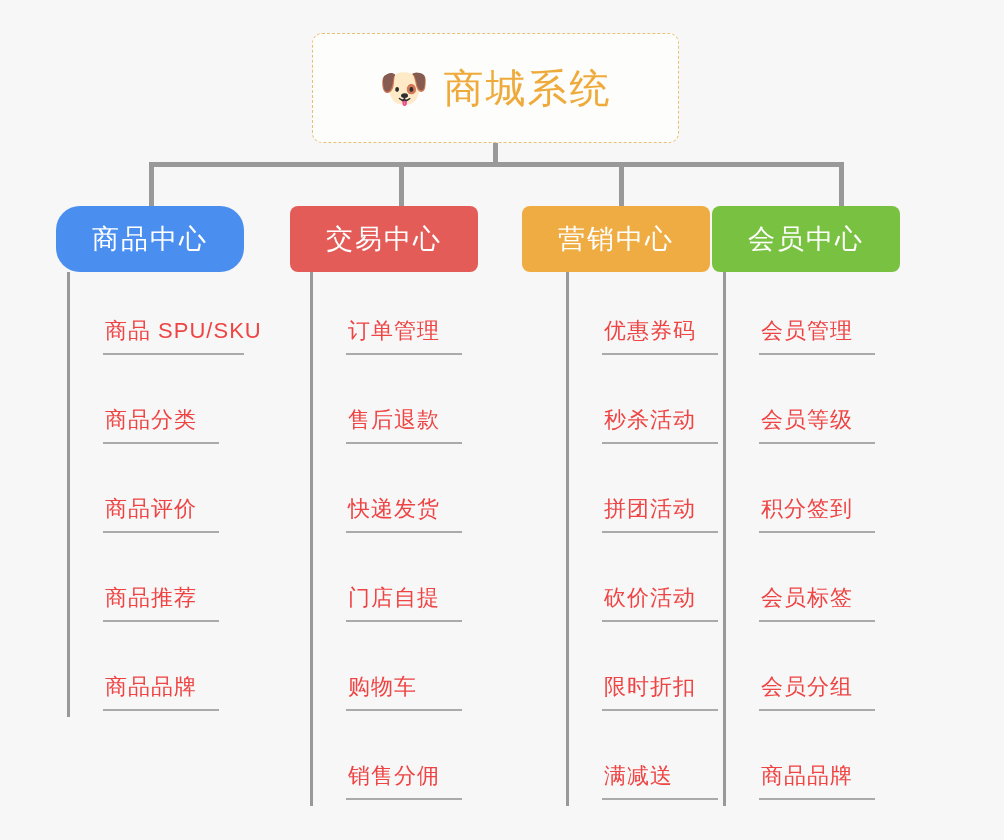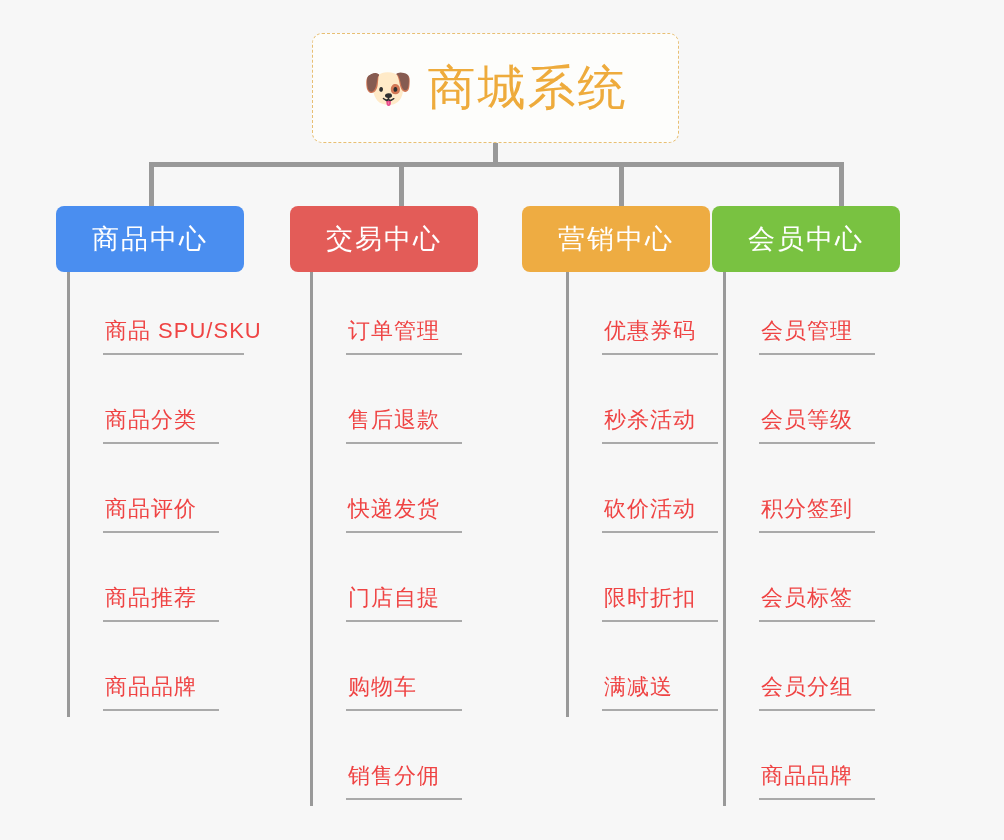--- a/index.html
+++ b/index.html
@@ -33,21 +33,21 @@
     align-items: center;
     justify-content: center;
     gap: 14px;
   }
   .root-emoji {
     font-size: 40px;
     line-height: 1;
     display: block;
   }
   .root-title {
-    font-size: 48px;
+    font-size: 40px;
     color: #eeab3c;
     letter-spacing: 2px;
     line-height: 1;
     white-space: nowrap;
   }
 
   
   .conn {
     position: absolute;
     background: #999999;
@@ -123,21 +123,21 @@
 
   <div class="conn conn-stem" style="background: rgb(153, 153, 153);"></div>
   <div class="conn conn-bus" style="background: rgb(153, 153, 153);"></div>
   <div class="conn conn-drop" id="drop-0" style="left: 149px; background: rgb(153, 153, 153);"></div>
   <div class="conn conn-drop" id="drop-1" style="left: 399px; background: rgb(153, 153, 153);"></div>
   <div class="conn conn-drop" id="drop-2" style="left: 619px; background: rgb(153, 153, 153);"></div>
   <div class="conn conn-drop" id="drop-3" style="left: 839px; background: rgb(153, 153, 153);"></div>
 
   <div id="columns-host">
       <div class="column" style="left: 56px; width: 188px;">
-        <div class="cat-box" style="background: rgb(74, 142, 240);">
+        <div class="cat-box" style="background: rgb(74, 142, 240); border-radius: 24px;">
           <span>商品中心</span>
         </div>
         <div class="leaf-list" style="border-left-color: rgb(153, 153, 153);">
           <div class="leaf">
             <span class="leaf-label">商品 SPU/SKU</span>
           </div>
           <div class="leaf">
             <span class="leaf-label">商品分类</span>
           </div>
           <div class="leaf">
@@ -181,20 +181,23 @@
           <span>营销中心</span>
         </div>
         <div class="leaf-list" style="border-left-color: rgb(153, 153, 153); margin-left: 44px;">
           <div class="leaf">
             <span class="leaf-label">优惠券码</span>
           </div>
           <div class="leaf">
             <span class="leaf-label">秒杀活动</span>
           </div>
           <div class="leaf">
+            <span class="leaf-label">拼团活动</span>
+          </div>
+          <div class="leaf">
             <span class="leaf-label">砍价活动</span>
           </div>
           <div class="leaf">
             <span class="leaf-label">限时折扣</span>
           </div>
           <div class="leaf">
             <span class="leaf-label">满减送</span>
           </div>
         </div>
       </div>

